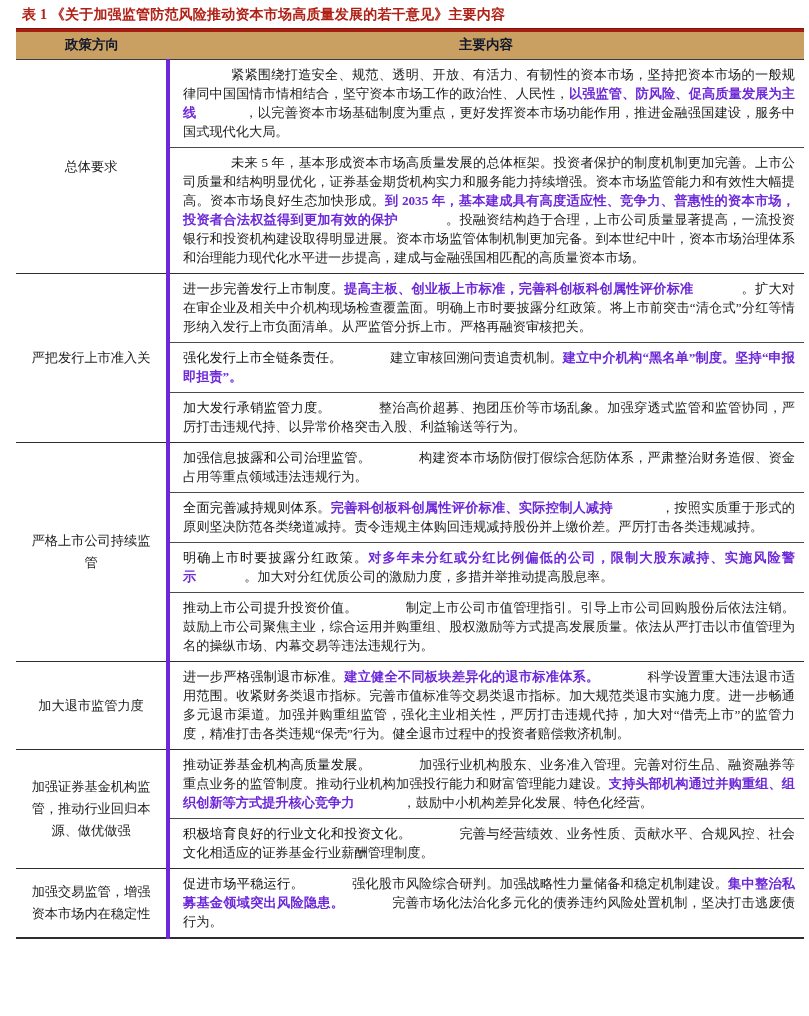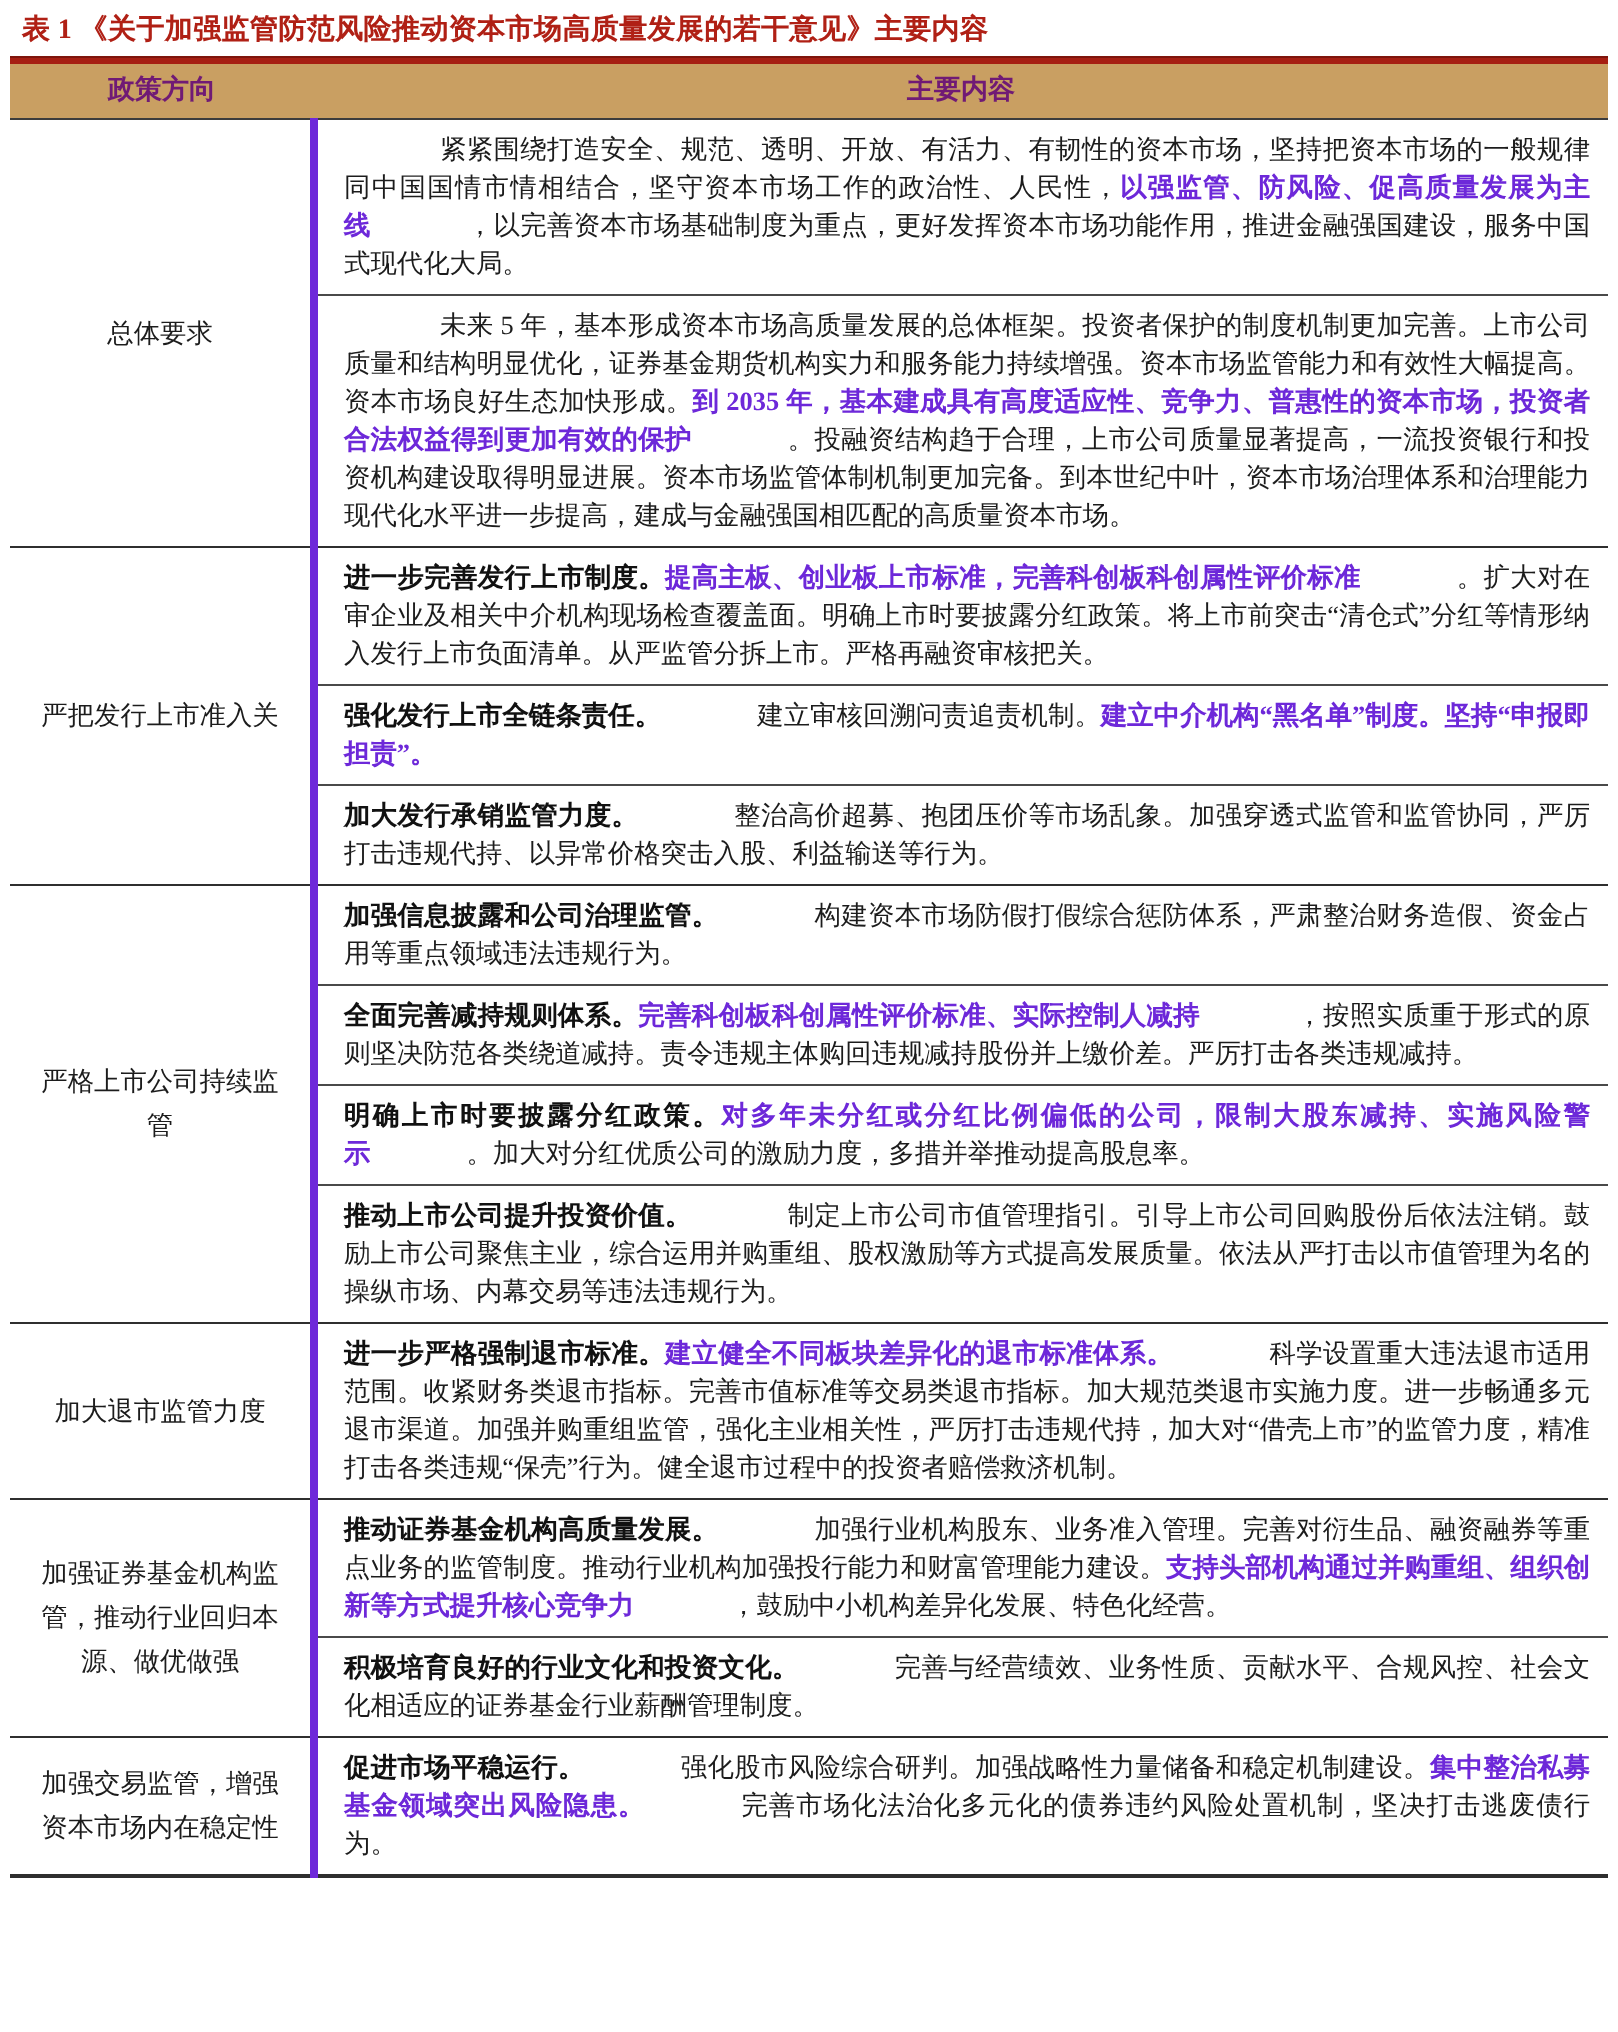--- a/index.html
+++ b/index.html
@@ -2,50 +2,50 @@
 <html><head>
 <meta charset="utf-8">
 <style>
   html,body{margin:0;padding:0;background:#ffffff;}
   body{
     width:809px;height:1016px;overflow:hidden;
     font-family:"Liberation Serif","DejaVu Serif",serif;
     color:#1c1c1c;
     -webkit-font-smoothing:antialiased;
   }
-  .page{width:809px;height:833px;box-sizing:border-box;padding:3px 5px 0 5px;}
+  .page{width:809px;height:833px;box-sizing:border-box;padding:3px 5px 0 16px;}
   .title{
     font-size:14px;font-weight:bold;color:#b02015;
     padding:3px 0 4px 6px;letter-spacing:0.2px;
   }
   .red-rule{height:3px;background:#a61e12;border-top:1px solid #7e150c;}
   table{
     border-collapse:collapse;width:100%;table-layout:fixed;
     border-bottom:2px solid #2e2e2e;
   }
   th{
-    background:#c99f62;color:#701a75;font-weight:bold;font-size:13.5px;
+    background:#c99f62;color:#0f172a;font-weight:bold;font-size:13.5px;
     padding:4px 0 5px 0;text-align:center;
     border-bottom:1px solid #3c3c3c;
   }
   th.dir-h{width:152px;}
   td{vertical-align:middle;font-size:13.2px;}
   td.dir{
     width:152px;text-align:center;vertical-align:middle;
     border-right:4px solid #6d28d9;
     padding:4px 15px;line-height:22px;color:#1c1c1c;
     box-sizing:border-box;
   }
   td.content{
     padding:5px 9px 6px 13px;line-height:19px;text-align:justify;
   }
   td.content.sub{border-top:1px solid #4a4a4a;}
   td.grp{border-top:1px solid #2f2f2f;}
   span.n{color:#1c1c1c;margin-left:48px;}
-  span.b{color:#111111;font-weight:bold;}
+  span.b{color:#111111;font-weight:normal;}
   span.r{color:#6d28d9;font-weight:bold;}
 </style>
 </head>
 <body>
 
 <div class="page">
   <div class="title">表 1 《关于加强监管防范风险推动资本市场高质量发展的若干意见》主要内容</div>
   <div class="red-rule"></div>
   <table>
     <thead>

